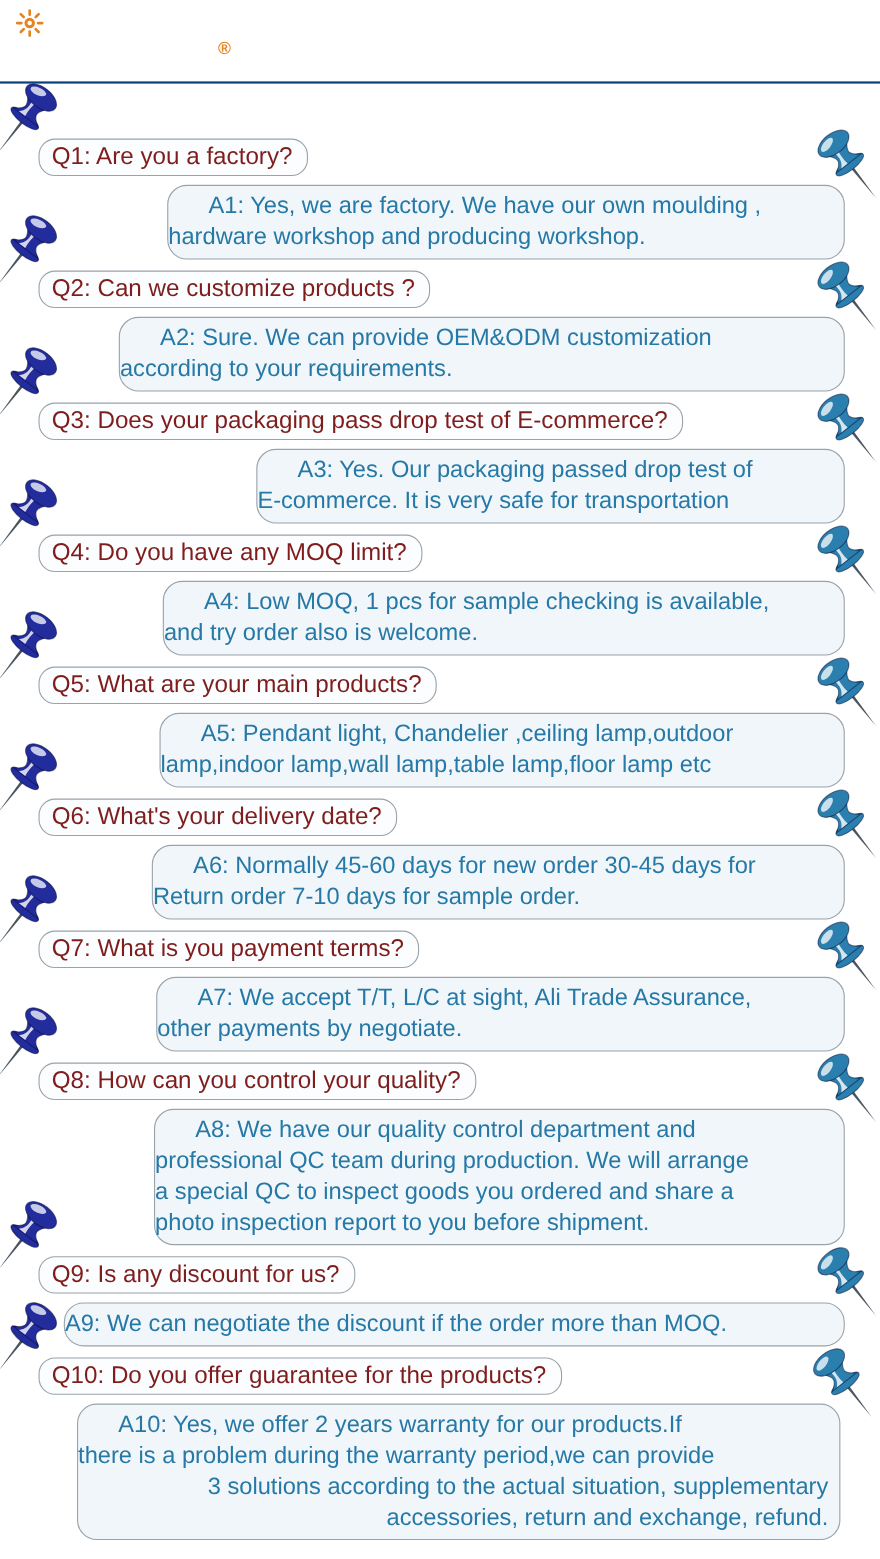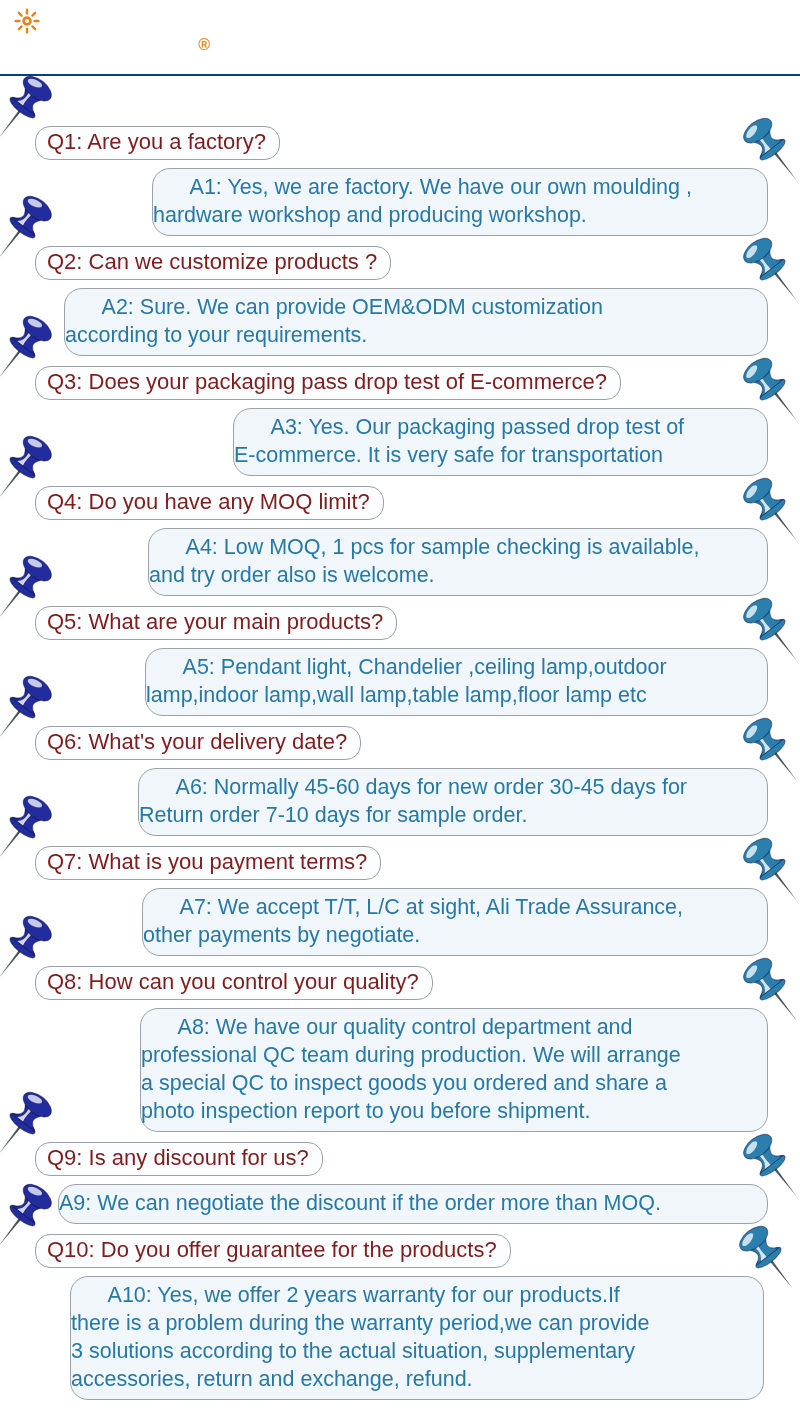--- a/index.html
+++ b/index.html
@@ -32,21 +32,21 @@
   .qa-block{position:relative;margin-bottom:10px;}
   .q-bubble{position:relative;display:inline-block;margin-left:35px;margin-bottom:8px;
     background:#fbfdfe;border:1px solid #9aa2aa;border-radius:15px;
     padding:1px 13px 3px 11px;color:#7f1d1d;font-size:22px;line-height:28px;
     white-space:nowrap;}
   .a-bubble{position:relative;background:#f0f6f9;border:1px solid #9aa2aa;
     border-radius:18px;margin-right:32px;padding:4px 10px 6px 0;
     color:#2679a6;font-size:21.5px;line-height:28px;}
   .a-line{white-space:nowrap;}
   .a-line.indent{text-indent:1.7em;}
-  .a-line.center{text-align:left;white-space:nowrap;}
+  .a-line.center{text-align:right;white-space:nowrap;}
 
   
   .pin{position:absolute;width:58px;height:77px;z-index:3;pointer-events:none;}
   .pin-left{color:#232c9c;left:-44px;top:-56px;transform:rotate(38deg);}
   .pin-right{color:#2b7fae;right:-36px;top:-56px;transform:rotate(-38deg);}
 </style>
 </head>
 <body>
 
 <svg width="0" height="0" style="position:absolute" aria-hidden="true">
@@ -104,21 +104,21 @@
       </div>
     </div>
 
     <div class="qa-block">
       <div class="q-bubble">
         <svg class="pin pin-left" viewBox="0 0 60 80">
             <use href="#pin-shape"></use>
           </svg>
         <span>Q2: Can we customize products ?</span>
       </div>
-      <div class="a-bubble" style="margin-left:64px">
+      <div class="a-bubble" style="margin-left:108px">
         <svg class="pin pin-right" viewBox="0 0 60 80">
             <use href="#pin-shape"></use>
           </svg>
         <div class="a-line indent">A2:  Sure. We can provide OEM&amp;ODM customization</div>
         <div class="a-line">according to your requirements.</div>
       </div>
     </div>
 
     <div class="qa-block">
       <div class="q-bubble">

